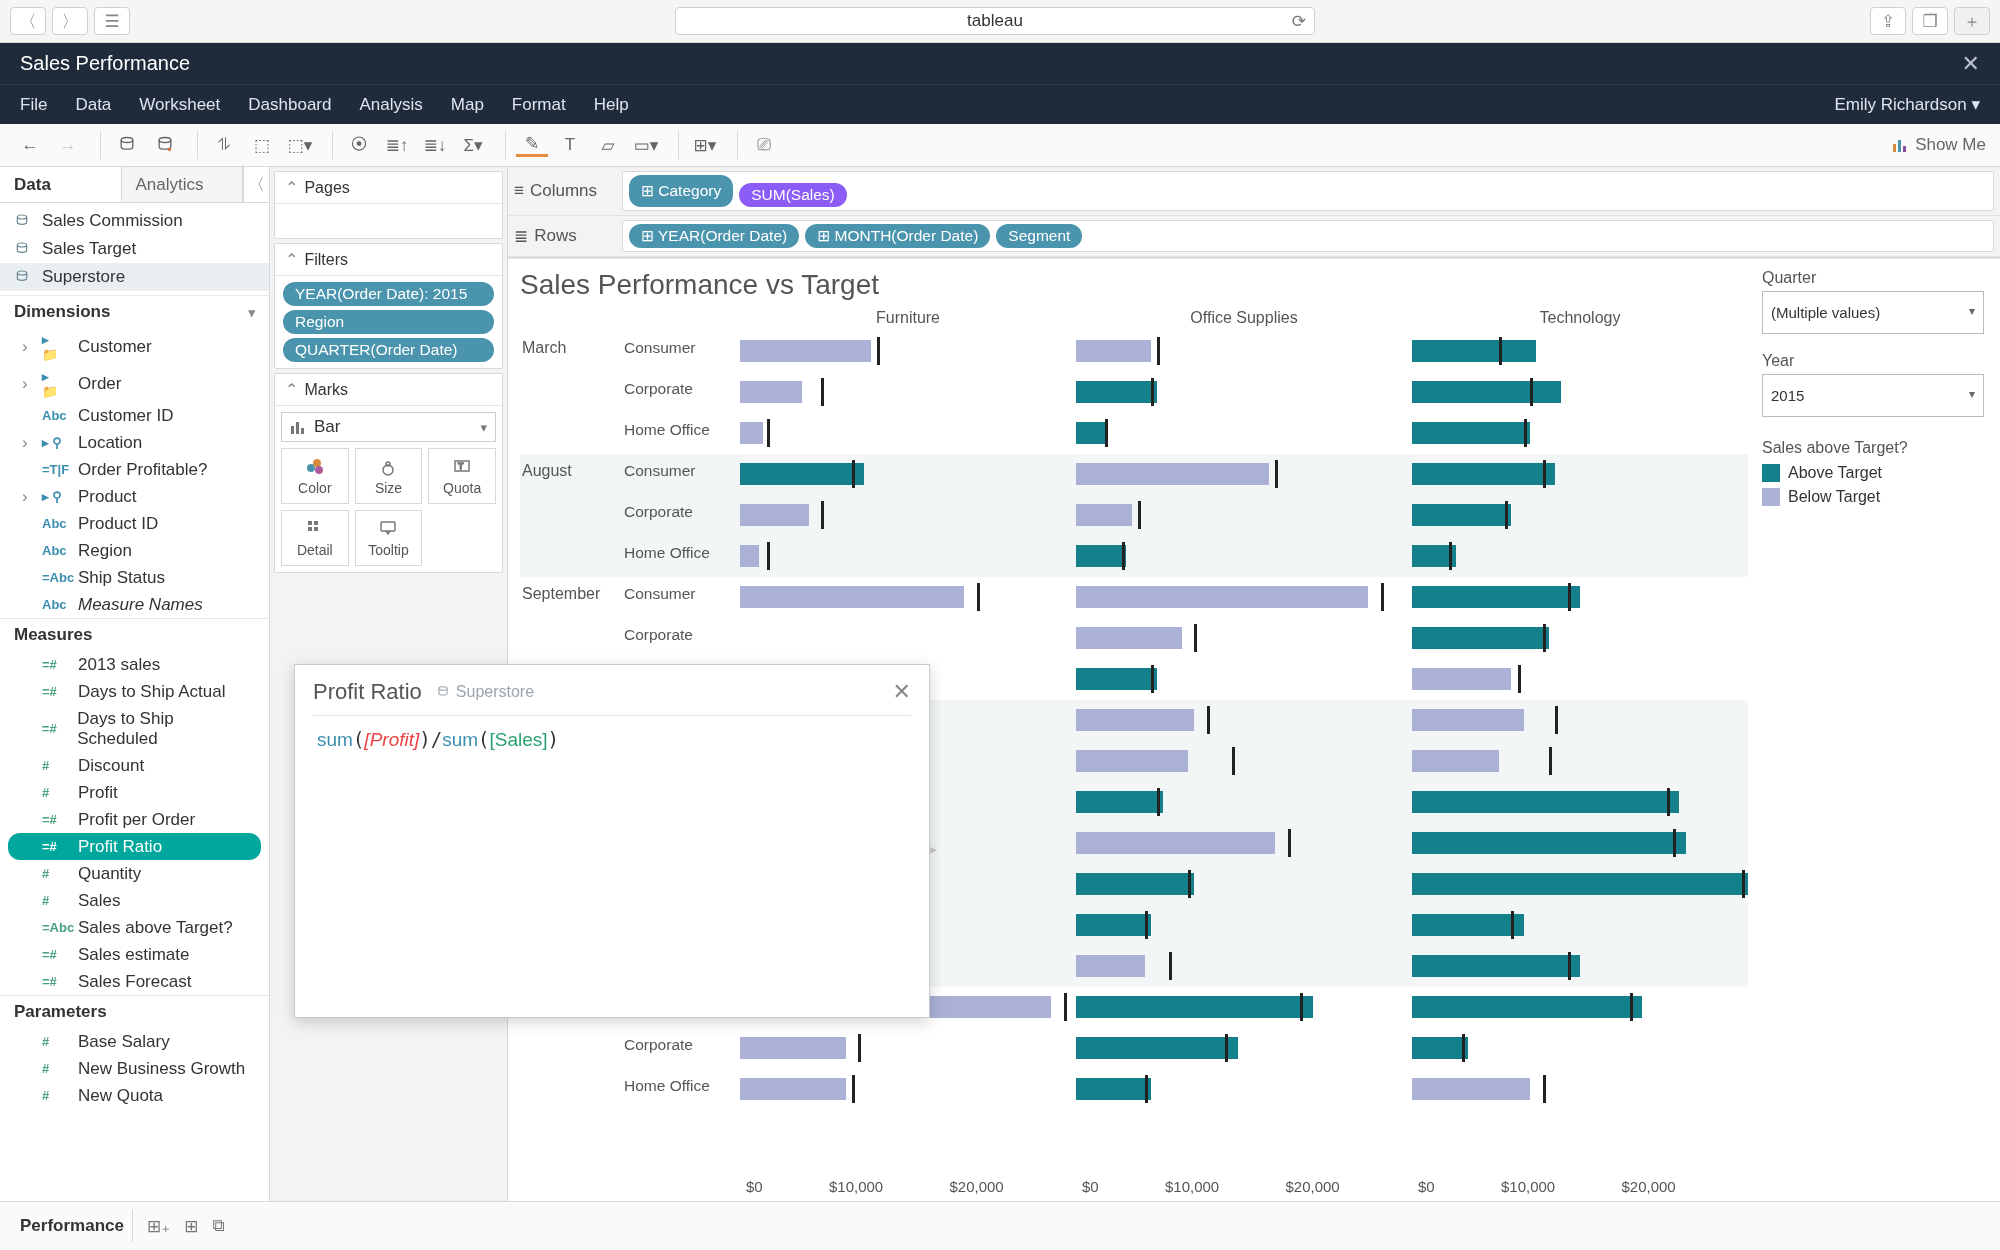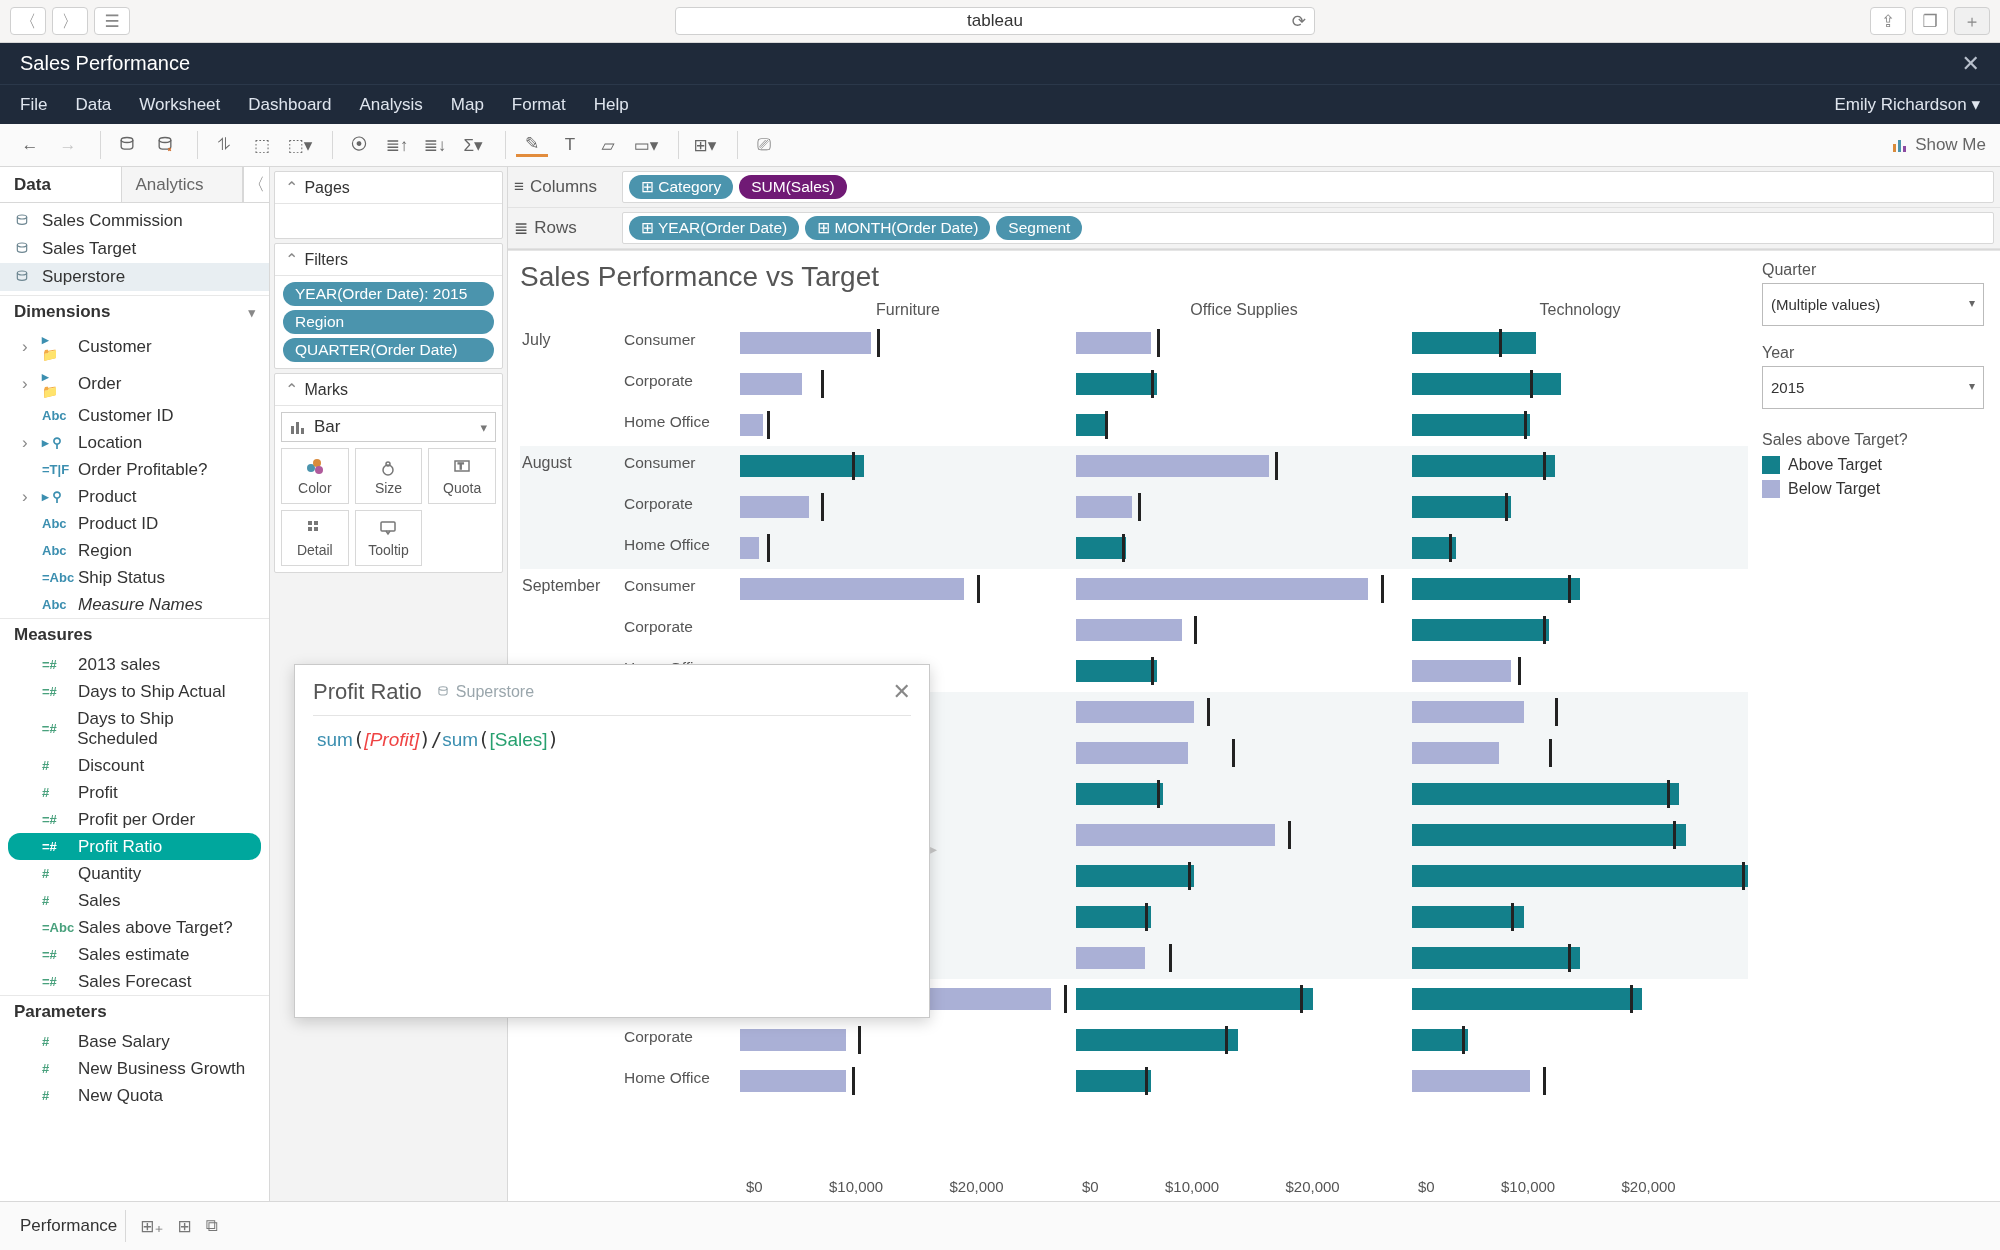--- a/index.html
+++ b/index.html
@@ -47,21 +47,21 @@
 .marks-type { margin:6px; padding:4px 8px; border:1px solid #ccc; display:flex; align-items:center; gap:8px; position:relative; }
 .marks-type::after { content:"▾"; position:absolute; right:8px; color:#777; font-size:13px; }
 .marks-grid { display:grid; grid-template-columns:repeat(3,1fr); gap:6px; padding:0 6px 6px 6px; }
 .mark-cell { border:1px solid #d8d8d8; height:56px; display:flex; flex-direction:column; align-items:center; justify-content:center; gap:4px; font-size:14px; color:#555; }
 .mark-cell svg { width:20px; height:20px; }
 .chartcol { flex:1; display:flex; flex-direction:column; }
 .shelves { background:#f3f3f3; border-bottom:1px solid #d8d8d8; }
 .shelf { display:flex; align-items:center; padding:4px 6px; gap:8px; border-bottom:1px solid #e2e2e2; }
 .shelf .label { width:100px; display:flex; align-items:center; gap:6px; color:#555; font-weight:500;}
 .shelf .pills { display:flex; gap:6px; background:#fff; border:1px solid #d8d8d8; flex:1; padding:3px 6px; border-radius:2px; min-height:30px; }
-.pill.green { background:#701a75; }
+.pill.green { background:#8b5cf6;margin-top:8px; }
 .viz-wrap { flex:1; display:flex; padding:10px 12px 6px 12px; gap:10px; overflow:hidden; background:#fff; border-top:1px solid #e5e5e5; }
 .viz { flex:1; display:flex; flex-direction:column; }
 .viz h2 { font-weight:400; font-size:28px; color:#555; margin-bottom:4px; }
 .col-headers { display:grid; grid-template-columns:100px 120px 1fr 1fr 1fr; font-size:16px; color:#555;}
 .col-headers .h { text-align:center; padding:4px 0; }
 .rows { flex:1; overflow:hidden; }
 .month-block { display:grid; grid-template-columns:100px 120px 1fr 1fr 1fr; }
 .month-block.alt { background:#f3f6f7; }
 .monthname { padding:8px 2px 0 2px; font-size:16px; color:#555; }
 .seg-label { padding:8px 4px; font-size:15.5px; color:#555; }
@@ -72,21 +72,21 @@
 .axis { display:grid; grid-template-columns:100px 120px 1fr 1fr 1fr; }
 .axis .ax { display:flex; justify-content:space-between; padding:4px 6px 0 6px; font-size:15px; color:#555; }
 .side { width:230px; padding:0 4px; }
 .side .lbl { font-size:16px; color:#555; margin-bottom:4px; }
 .side select,.side .sel-box { width:100%; border:1px solid #bbb; padding:12px 8px; background:#fff; font-size:15px; position:relative; }
 .side .sel-box::after{ content:"▾"; position:absolute; right:8px; color:#666; font-size:12px; }
 .legend-item { display:flex; align-items:center; gap:8px; padding:3px 0; font-size:16px; }
 .sw { width:18px; height:18px; }
 .sw.a { background:#13808b; } .sw.b { background:#aab0d6; }
 .footer { height:49px; border-top:1px solid #d8d8d8; display:flex; align-items:center; padding:0 12px; background:#fafafa; gap:14px; }
-.footer .sheet-tab { font-weight:400; padding:6px 8px; border-right:1px solid #d8d8d8; }
+.footer .sheet-tab { font-weight:700; padding:6px 8px; border-right:1px solid #d8d8d8; }
 .modal { position:absolute; left:294px; top:664px; width:636px; height:354px; background:#fff; border:1px solid #c9c9c9; box-shadow:0 4px 14px rgba(0,0,0,.18); display:flex; flex-direction:column; padding:14px 18px 12px 18px; }
 .modal .m-head { display:flex; align-items:center; gap:14px; border-bottom:1px solid #e4e4e4; padding-bottom:10px; }
 .modal .m-head .title { font-size:22px; color:#555; }
 .modal .m-head .src { color:#9aa6ac; font-size:16px; display:flex; align-items:center; gap:6px;}
 .modal .m-head .x { margin-left:auto; color:#888; font-size:22px; }
 .modal .formula { font-family:Menlo,Consolas,monospace; font-size:19px; padding:12px 4px; }
 .modal .formula .fn{color:#3c8fb0;} .modal .formula .fld{color:#ef4444;font-style:italic;} .modal .formula .sls{color:#27a06f;text-align:right;}
 .modal .expand { position:absolute; right:-8px; top:50%; color:#bbb; font-size:14px;}
 .modal .m-foot { margin-top:auto; display:flex; align-items:center; gap:10px; }
 .modal .m-foot .valid { color:#9ca1a5; }
@@ -462,21 +462,21 @@
         <h2>Sales Performance vs Target</h2>
         <div class="col-headers">
           <div></div>
             <div></div>
           <div class="h">Furniture</div>
           <div class="h">Office Supplies</div>
           <div class="h">Technology</div>
         </div>
         <div class="rows" id="chart-rows">
             <div class="month-block ">
-              <div class="monthname">July</div>
+              <div class="monthname">March</div>
               <div class="seg-label">Consumer</div>
               <div class="cell">
                 <div class="bar below" style="width:38.9%"></div>
                 <div class="tick" style="left:40.7%"></div>
               </div>
               <div class="cell">
                 <div class="bar below" style="width:22.2%"></div>
                 <div class="tick" style="left:24.1%"></div>
               </div>
               <div class="cell">

